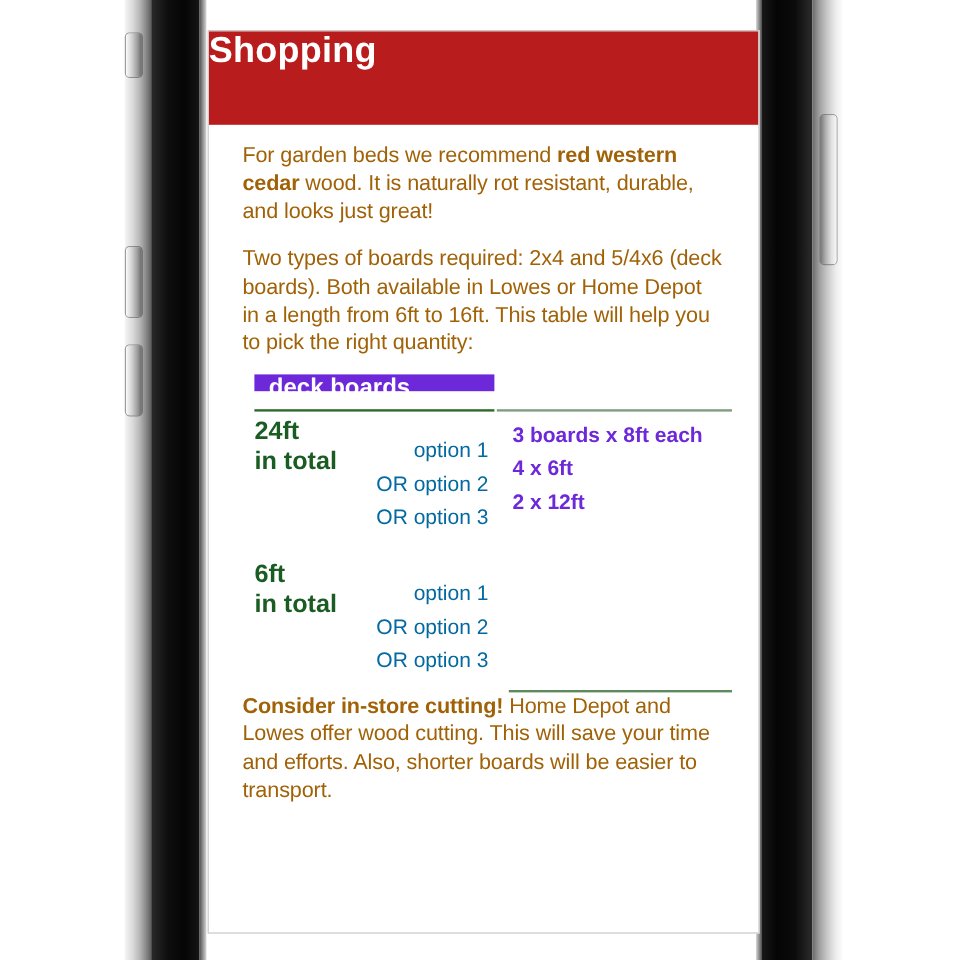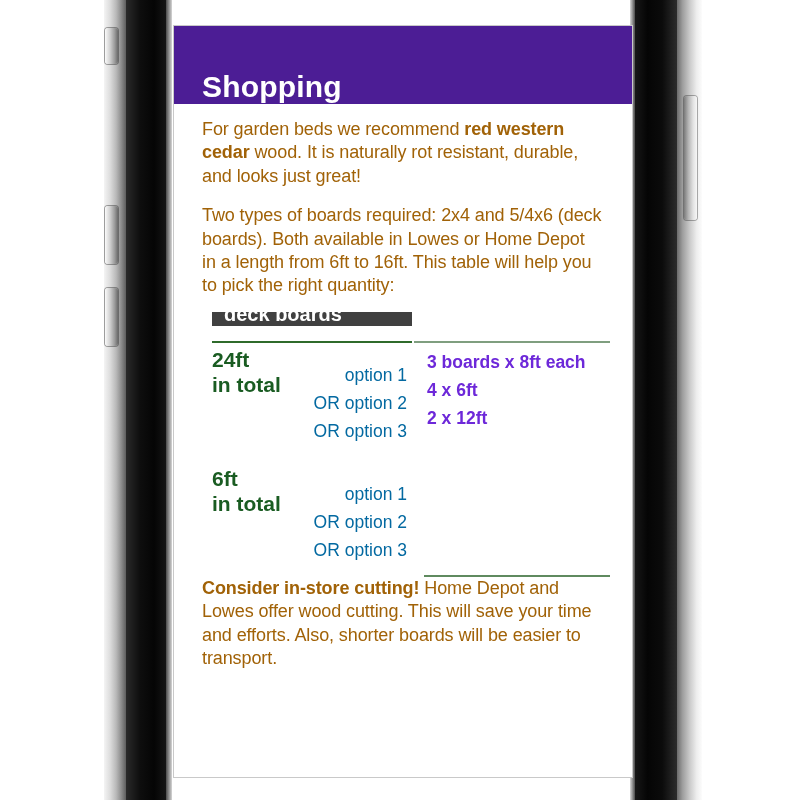--- a/index.html
+++ b/index.html
@@ -57,24 +57,23 @@
   .card{
     position:absolute;left:173px;top:25px;
     width:460px;height:753px;
     background:#ffffff;
     border:1px solid #c9c9c9;
     box-sizing:border-box;
     overflow:hidden;
   }
 
   .app-header{
-    background:#4c1d95;
+    background:#b91c1c;
     height:78px;
-    display:flex;align-items:flex-end;
-    padding-left:28px;
+    display:flex;align-items:flex-start;
     box-sizing:border-box;
   }
   .app-title{
     color:#ffffff;
     font-size:30px;
     font-weight:bold;
     letter-spacing:.2px;
   }
 
   .content{
@@ -97,23 +96,23 @@
 
   .board-block{position:relative;}
 
   .block-head{
     position:relative;
     height:29px;
   }
   .block-head .tag{
     position:absolute;left:0;top:0;
     width:200px;height:14px;
-    background:#404040;
-    box-sizing:border-box;
-    display:flex;align-items:flex-end;
+    background:#6d28d9;
+    box-sizing:border-box;
+    display:flex;align-items:flex-start;
     padding-left:12px;
   }
   .block-head .tag span{
     color:#ffffff;font-weight:bold;font-size:20px;
   }
   .rule-dark{
     position:absolute;left:0;top:29px;
     width:200px;height:2px;background:#2f6b2b;
   }
   .rule-light{

